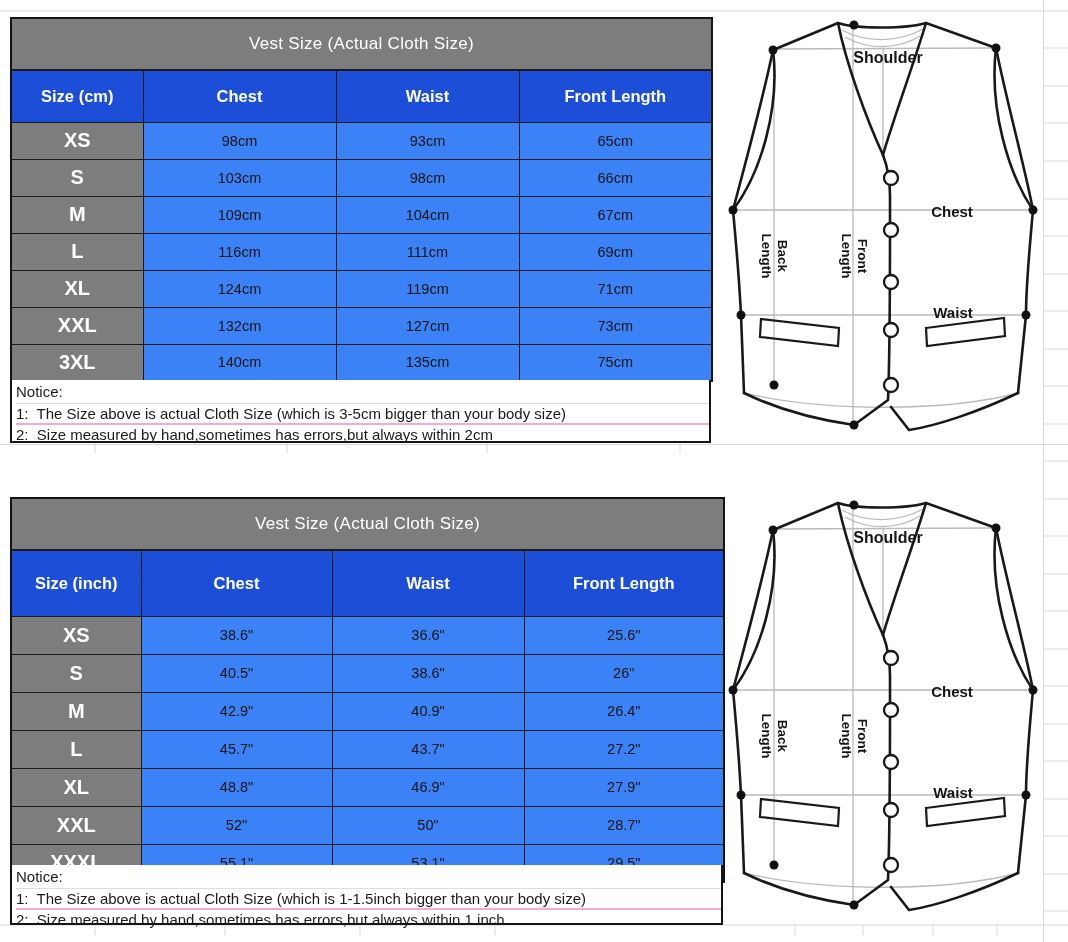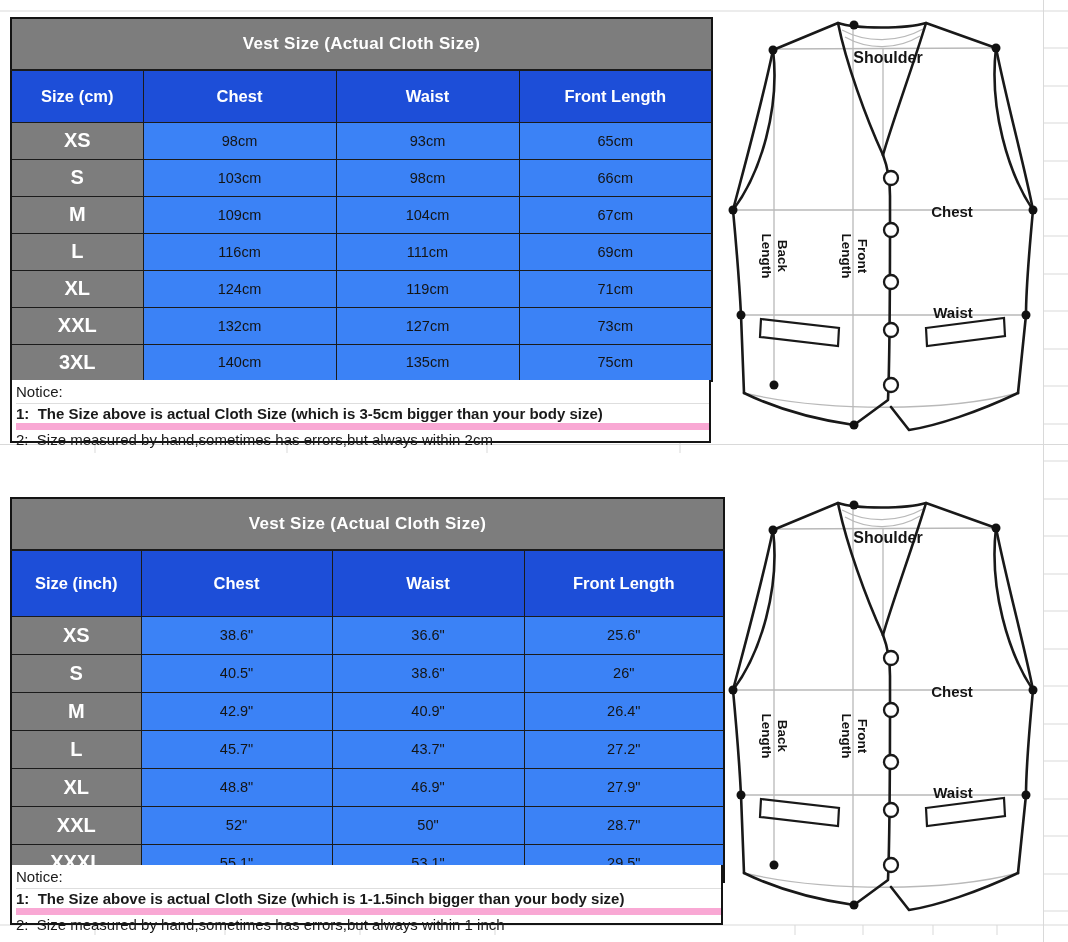--- a/index.html
+++ b/index.html
@@ -15,41 +15,41 @@
   table.size-table{
     position:absolute;z-index:2;border-collapse:collapse;table-layout:fixed;
     background:#ffffff;
   }
   table.size-table th, table.size-table td{
     border:1.5px solid #1b1b1b;text-align:center;vertical-align:middle;
     padding:0;overflow:hidden;
   }
   table.size-table{border:2.5px solid #141414;}
   tr.title-row th{
-    background:#7d7d7d;color:#ffffff;font-weight:bold;font-size:17px;
+    background:#7d7d7d;color:#ffffff;font-weight:normal;font-size:17px;
     letter-spacing:.3px;border-bottom-width:2px;margin-top:47px;
   }
   tr.header-row th{
     background:#1d4ed8;color:#ffffff;font-weight:bold;font-size:16.5px;
   }
   tbody th.size-cell{
     background:#7d7d7d;color:#ffffff;font-weight:bold;font-size:20px;
   }
   tbody td{
     background:#3b82f6;color:#141414;font-size:14.5px;
   }
   
   .notice{
     position:absolute;z-index:2;background:#ffffff;
     border:2px solid #141414;border-top:none;box-sizing:border-box;
     padding:1px 0 8px 4px;
   }
   .notice-heading{font-size:15px;line-height:22px;white-space:pre;border-bottom:1px solid #dedede;}
   .notice-line{font-size:15px;line-height:19px;white-space:pre;}
-  .notice-line.sep{border-bottom:7px solid #f9a8d4;font-weight:bold;}
+  .notice-line.sep{border-bottom:2px solid #f9a8d4;}
   
   .vest-panel{position:absolute;width:345px;height:435px;z-index:1;}
   .vest-panel svg{position:absolute;left:0;top:0;}
   .vlabel{
     position:absolute;font-weight:bold;color:#151515;white-space:nowrap;
     transform:translate(-50%,-50%);z-index:3;
   }
   .vlabel.shoulder{font-size:16px;}
   .vlabel.chest,.vlabel.waist{font-size:15px;}
   .vlabel-rot{

